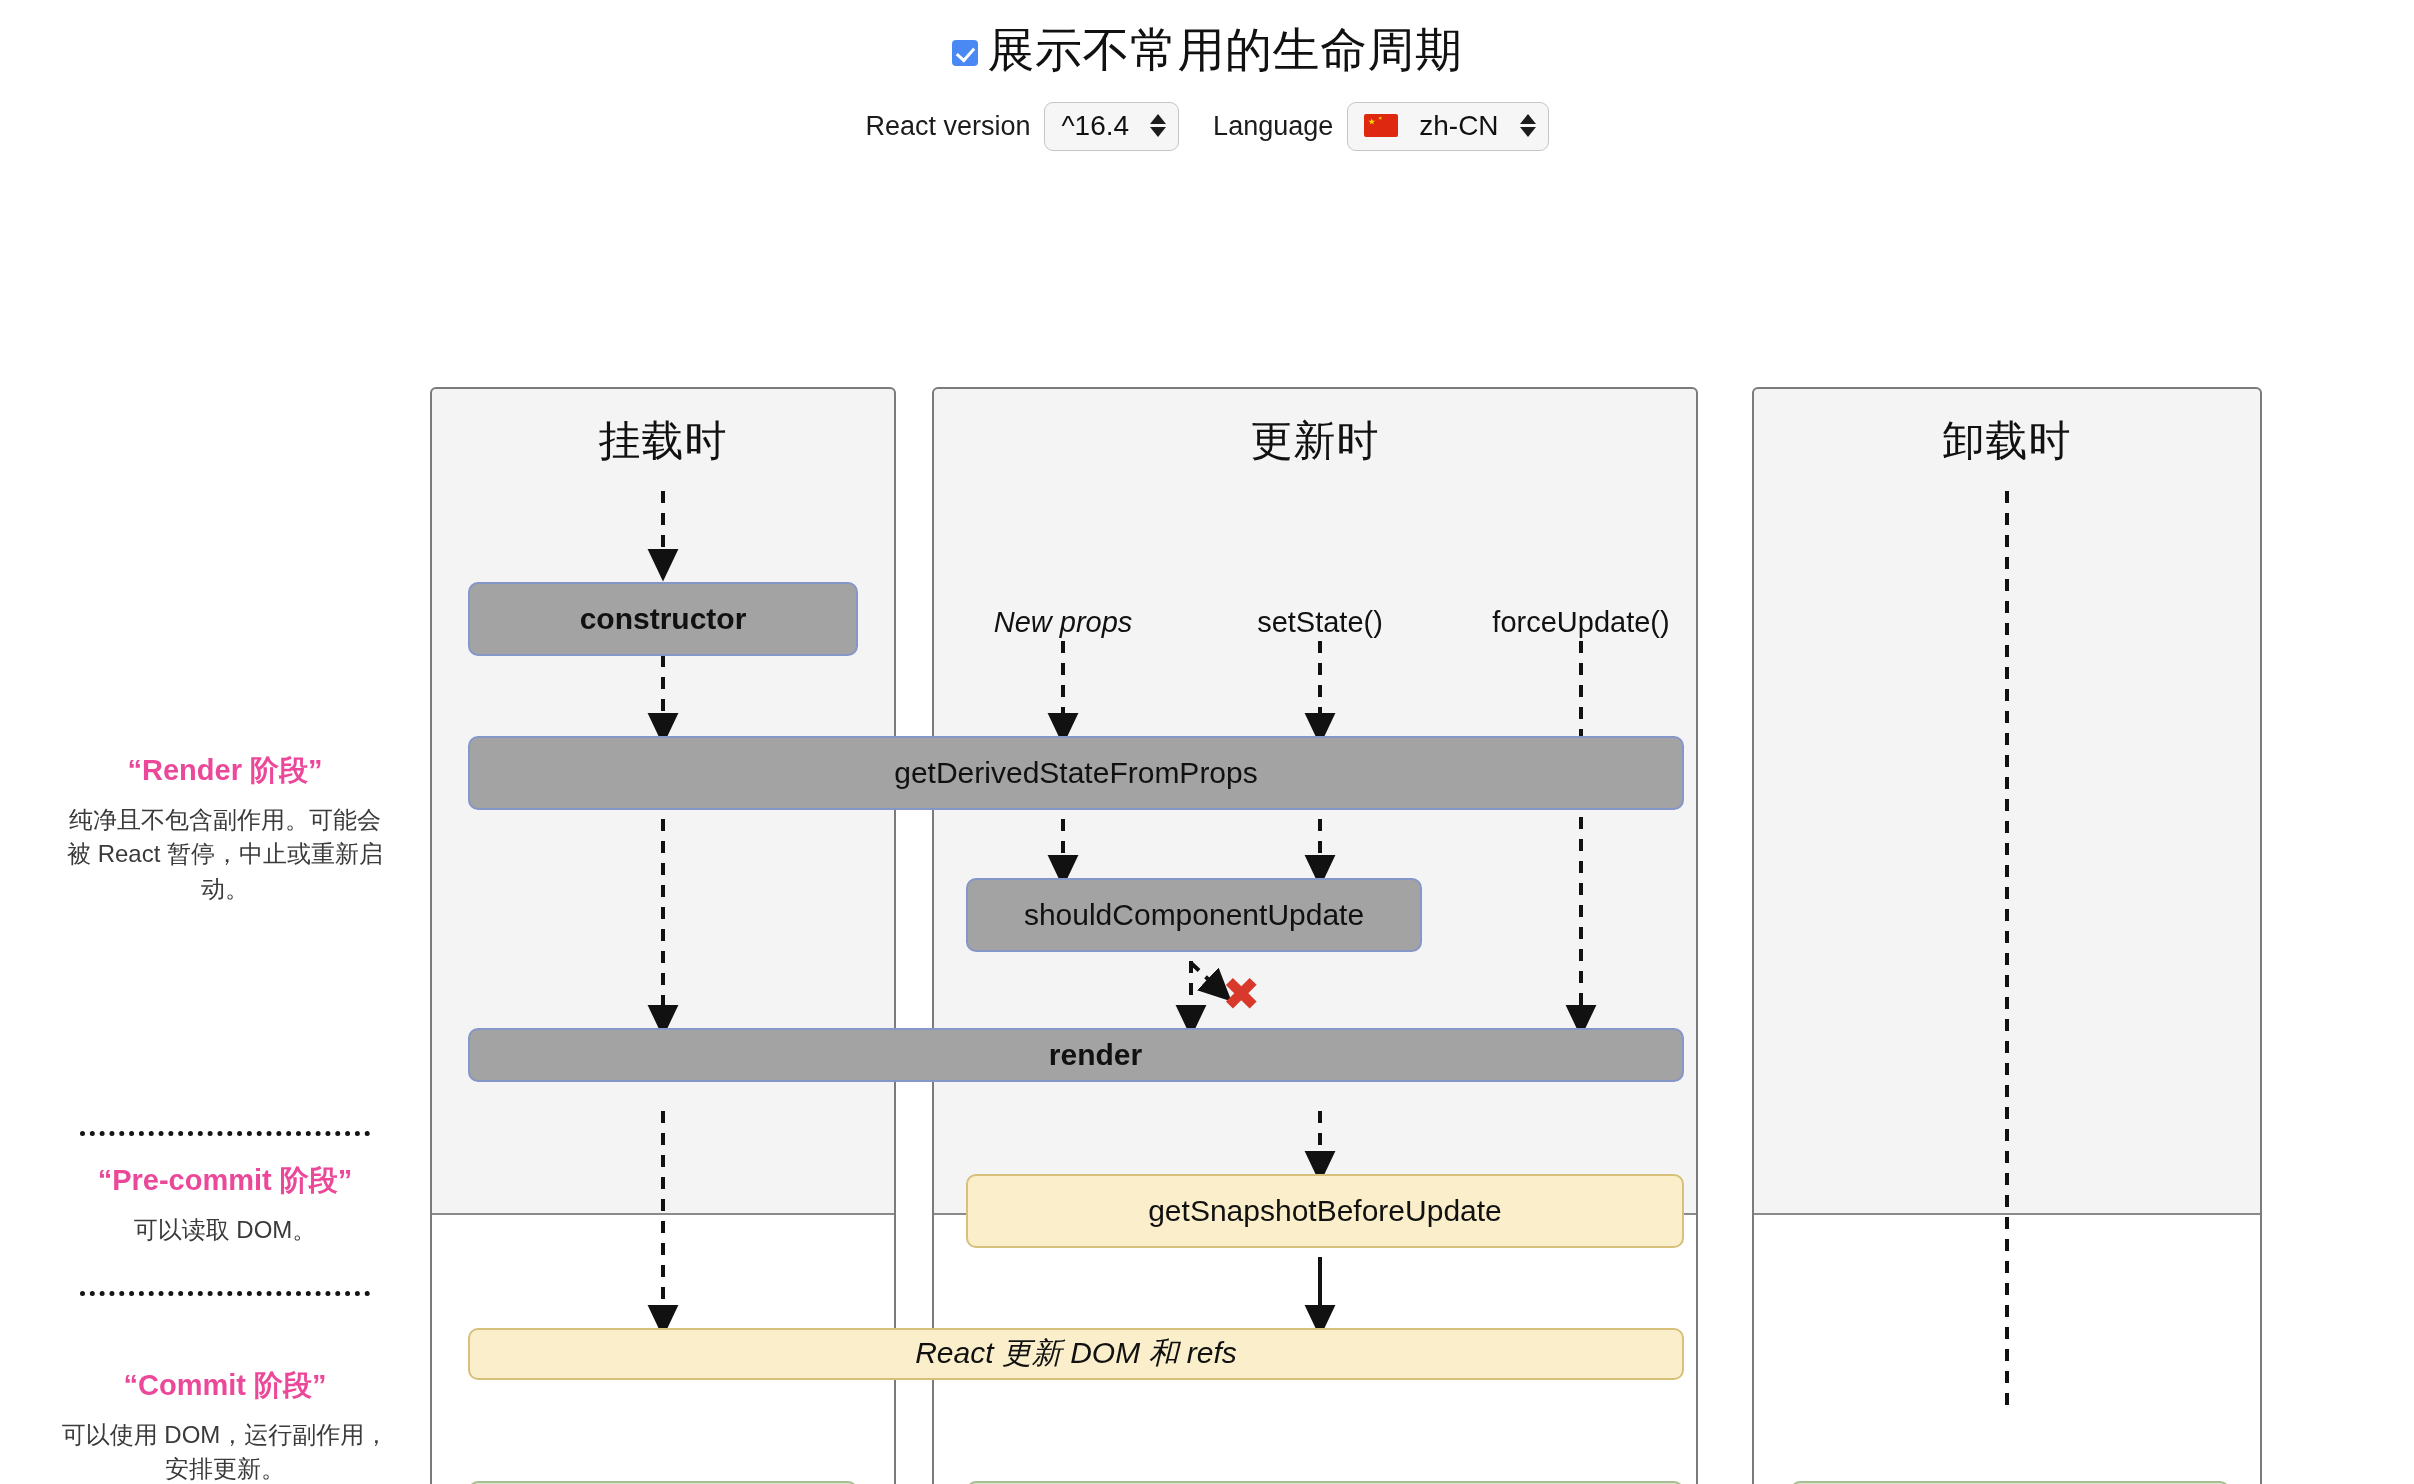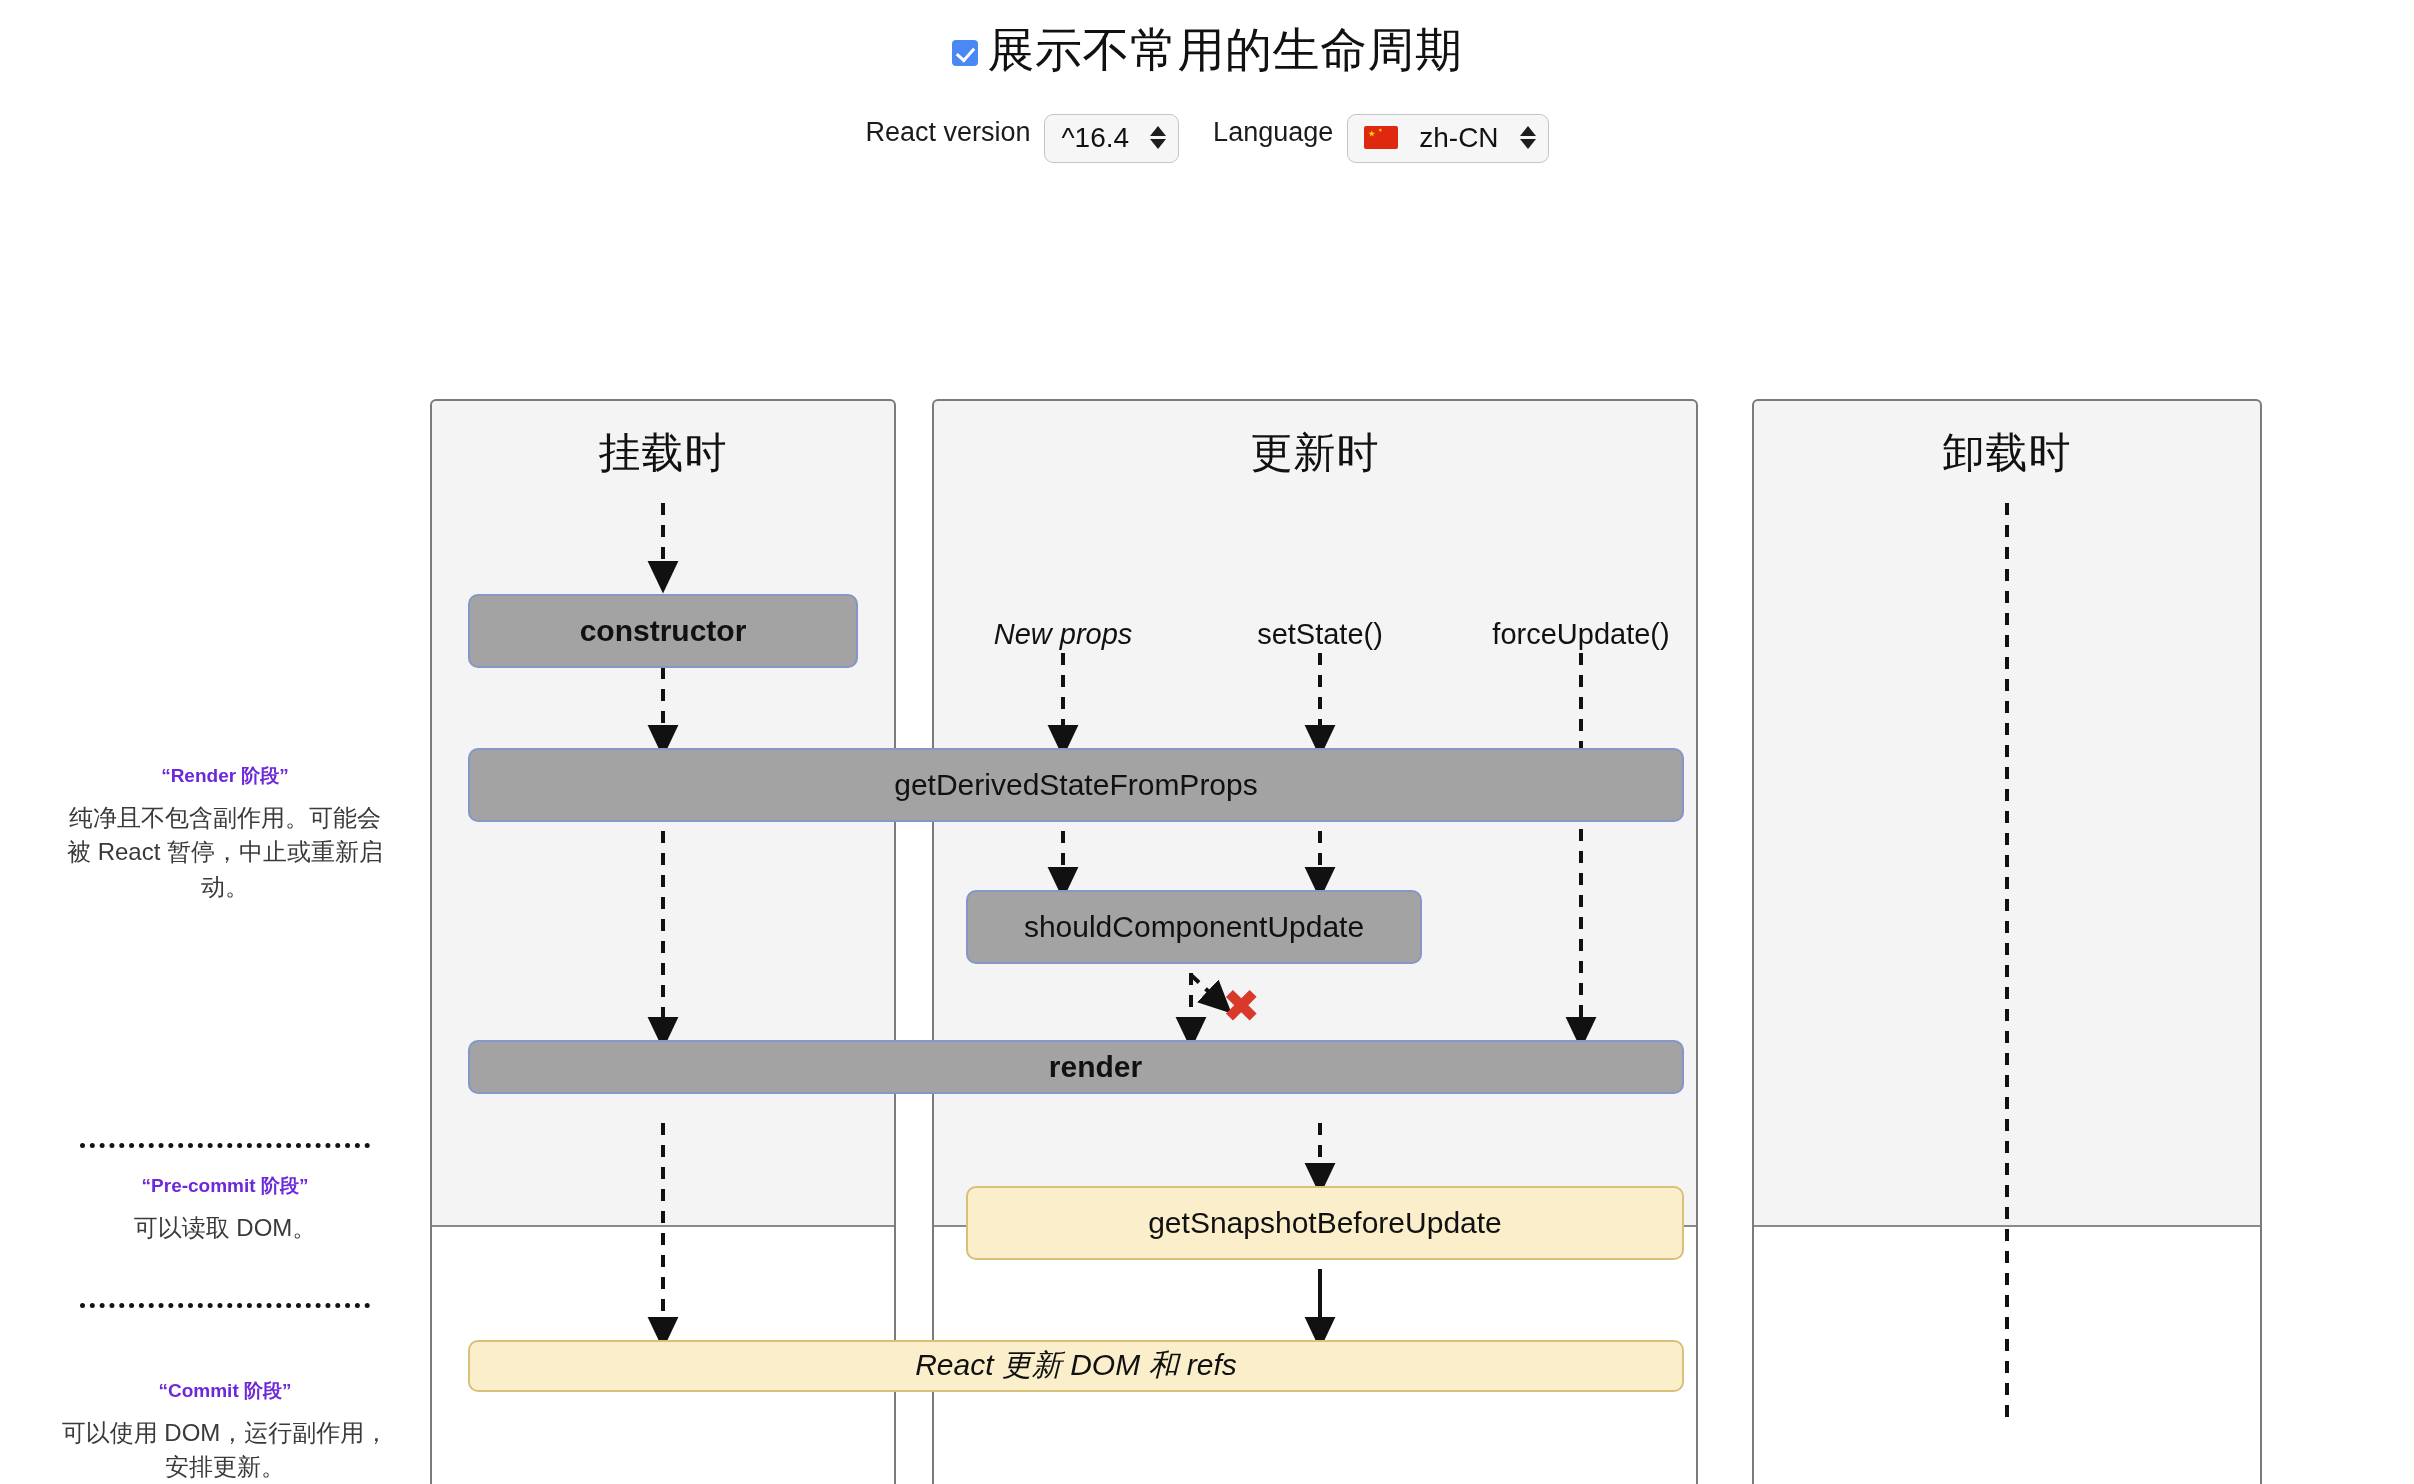--- a/index.html
+++ b/index.html
@@ -36,21 +36,21 @@
     display: flex; align-items: center; justify-content: center;
     gap: 34px; margin-top: 26px;
   }
   .control { display: flex; align-items: center; gap: 14px; }
   .control-label { font-size: 27px; color: #1b1b1b; }
   .select-box {
     display: inline-flex; align-items: center; gap: 21px;
     border: 1.5px solid #c5c5c5; border-radius: 9px;
     background: #f6f6f6;
     padding: 7px 12px 8px 16px;
-    font-size: 28px; color: #111; margin-top: 12px;
+    font-size: 28px; color: #111;
   }
   .flag-glyph {
     display: inline-block; width: 34px; height: 23px; position: relative;
     background: #de2910; border-radius: 2px; overflow: hidden;
   }
   .flag-glyph::before {
     content: ""; position: absolute; left: 4px; top: 4px;
     width: 7px; height: 7px; background: #ffde00;
     clip-path: polygon(50% 0%, 61% 35%, 98% 35%, 68% 57%, 79% 91%, 50% 70%, 21% 91%, 32% 57%, 2% 35%, 39% 35%);
   }
@@ -116,21 +116,21 @@
   .trigger-label {
     position: absolute; font-size: 29px; text-align: center;
     white-space: nowrap; z-index: 5;
   }
   .trigger-label.italic { font-style: italic; }
 
   
   .phase {
     position: absolute; width: 330px; left: 60px; text-align: center;
   }
-  .phase-title { font-size: 19px; font-weight: bold; color: #6d28d9; }
+  .phase-title { font-size: 29px; font-weight: bold; color: #ec4899; }
   .phase-desc  { font-size: 24px; color: #3a3a3a; line-height: 1.45; margin-top: 12px; }
 
   .dotted-rule {
     position: absolute; left: 80px; width: 290px; height: 0;
     border-top: 5px dotted #141414;
   }
 
   #red-x {
     position: absolute; z-index: 7;
     font-size: 46px; font-weight: bold; color: #d8392b;

